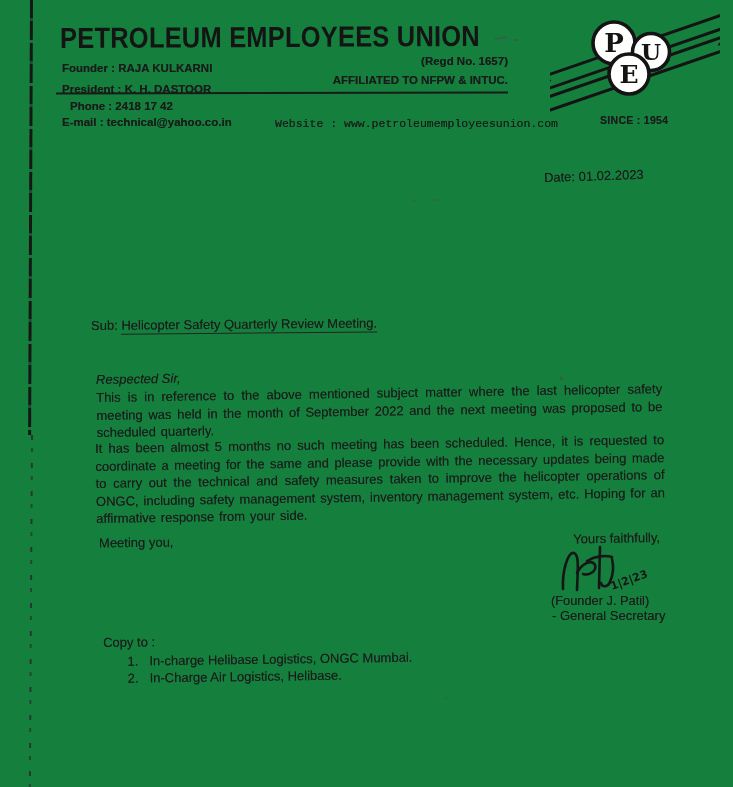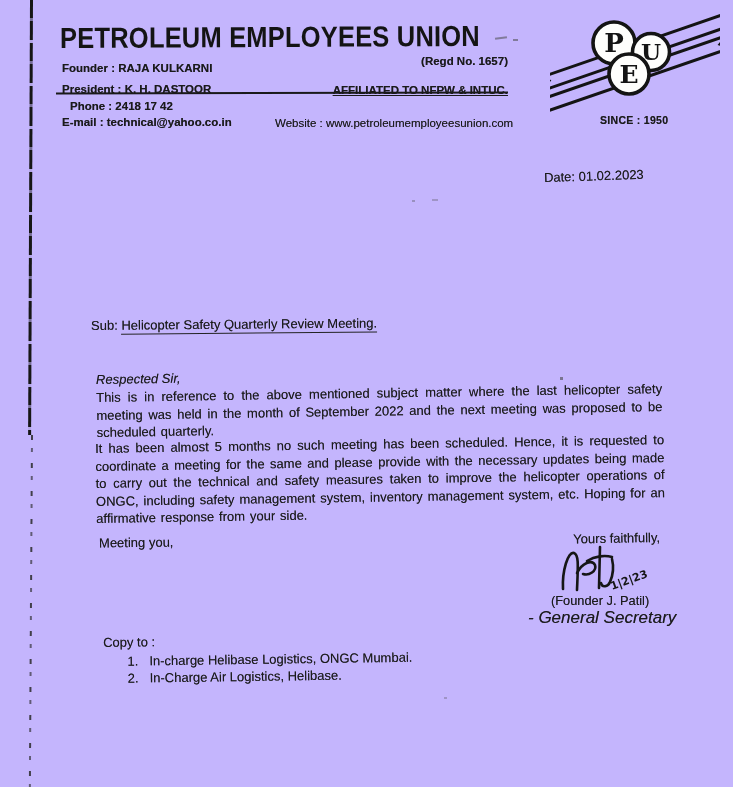--- a/index.html
+++ b/index.html
@@ -1,20 +1,20 @@
 <!DOCTYPE html>
 <html><head>
 <meta charset="utf-8">
 <style>
   * { margin:0; padding:0; box-sizing:border-box; }
   html,body { background:#ffffff; }
   .page {
     position:relative;
     width:733px; height:787px;
-    background:#c4b5fd;
+    background:#15803d;
     overflow:hidden;
     font-family:"Liberation Sans", sans-serif;
     color:#1b1b1b;
   }
   .abs { position:absolute; }
   .soft { text-shadow:0 0 .5px rgba(25,25,25,.6); }
 
   
   .scan-line-top {
     left:30px; top:0; width:2.5px; height:435px;
@@ -60,21 +60,21 @@
 
   .para { font-size:13px; line-height:17.6px; text-align:justify; transform:rotate(-.9deg); transform-origin:left top; word-spacing:1.2px; }
   .para1 { left:96px; top:389px; width:566px; }
   .para2 { left:95px; top:440px; width:569px; }
 
   .closing-left  { left:99px;  top:535px; font-size:13px; transform:rotate(-.7deg); white-space:nowrap; }
   .closing-right { left:536px; top:531px; width:124px; font-size:13px; text-align:right; transform:rotate(-1deg); white-space:nowrap; }
 
   .sig-svg { left:555px; top:544px; }
   .signatory-name  { left:551px; top:593px; font-size:12.8px; white-space:nowrap; }
-  .signatory-title { left:528px; top:608px; font-size:17px; white-space:nowrap;font-style:italic; }
+  .signatory-title { left:552px; top:608px; font-size:13px; white-space:nowrap; }
 
   .copy-block { left:103px; top:635px; font-size:13px; transform:rotate(-.8deg); transform-origin:left top; }
   .copy-label { margin-bottom:4px; }
   .copy-item { display:flex; margin-left:24px; line-height:16.5px; }
   .copy-num { width:22px; }
 </style>
 </head>
 <body>
 
 <div class="page">
@@ -86,43 +86,43 @@
   <div class="abs speck" style="left:412px; top:200px; width:3px; height:2px; opacity:.35;"></div>
   <div class="abs speck" style="left:432px; top:199px; width:6px; height:2px; opacity:.3;"></div>
   <div class="abs speck" style="left:560px; top:377px; width:3px; height:3px; opacity:.6;"></div>
   <div class="abs speck" style="left:444px; top:697px; width:3px; height:2px; opacity:.3;"></div>
 
   <div class="abs org-name">PETROLEUM EMPLOYEES UNION</div>
 
   <div class="abs hdr-sm soft" style="left:62px; top:62px;">Founder : RAJA KULKARNI</div>
   <div class="abs hdr-sm soft" style="left:62px; top:77px;margin-top:6px;">President : K. H. DASTOOR</div>
   <div class="abs hdr-sm hdr-right soft" style="left:330px; top:55px;">(Regd  No. 1657)</div>
-  <div class="abs hdr-sm hdr-right soft" style="left:330px; top:84px;text-decoration:underline;">AFFILIATED TO NFPW &amp; INTUC.</div>
+  <div class="abs hdr-sm hdr-right soft" style="left:330px; top:74px;">AFFILIATED TO NFPW &amp; INTUC.</div>
 
   <div class="abs header-rule"></div>
 
   <div class="abs hdr-sm soft" style="left:62px; top:100px;margin-left:8px;">Phone : 2418 17 42</div>
   <div class="abs hdr-sm soft" style="left:62px; top:116px;">E-mail : technical@yahoo.co.in</div>
-  <div class="abs hdr-sm website soft" style="left:275px; top:117px;">Website : www.petroleumemployeesunion.com</div>
+  <div class="abs hdr-sm website soft" style="left:275px; top:117px;font-family:Liberation Mono, monospace;">Website : www.petroleumemployeesunion.com</div>
 
   <svg class="abs logo-svg" width="170" height="98" viewBox="0 0 170 98">
     <g transform="rotate(-19 85 50)">
       <rect x="-12" y="32" width="194" height="13" fill="none" stroke="#141414" stroke-width="3"></rect>
       <rect x="-12" y="53" width="194" height="13" fill="none" stroke="#141414" stroke-width="3"></rect>
       <path d="M-12,32 L-2,38 L-12,45" fill="none" stroke="#141414" stroke-width="3"></path>
       <path d="M182,53 L172,59 L182,66" fill="none" stroke="#141414" stroke-width="3"></path>
     </g>
     <circle cx="64" cy="29" r="21" fill="#fefefc" stroke="#141414" stroke-width="3.6"></circle>
     <circle cx="101" cy="38" r="18.5" fill="#fefefc" stroke="#141414" stroke-width="3.6"></circle>
     <circle cx="79" cy="60" r="20" fill="#fefefc" stroke="#141414" stroke-width="3.6"></circle>
     <text x="64" y="38" text-anchor="middle" font-family="DejaVu Serif, serif" font-weight="700" font-size="26" fill="#141414">P</text>
     <text x="101" y="46" text-anchor="middle" font-family="DejaVu Serif, serif" font-weight="700" font-size="23" fill="#141414">U</text>
     <text x="79" y="69" text-anchor="middle" font-family="DejaVu Serif, serif" font-weight="700" font-size="25" fill="#141414">E</text>
   </svg>
-  <div class="abs since soft">SINCE : 1950</div>
+  <div class="abs since soft">SINCE : 1954</div>
 
   <div class="abs date-line soft">Date: 01.02.2023</div>
 
 
   <div class="abs subject-line soft">
     <span>Sub: </span><span class="u">Helicopter Safety Quarterly Review Meeting.</span>
   </div>
 
   <div class="abs salutation soft">Respected Sir,</div>
   <div class="abs para para1 soft">This is in reference to the above mentioned subject matter where the last helicopter safety meeting was held in the month of September 2022 and the next meeting was proposed to be scheduled quarterly.</div>

